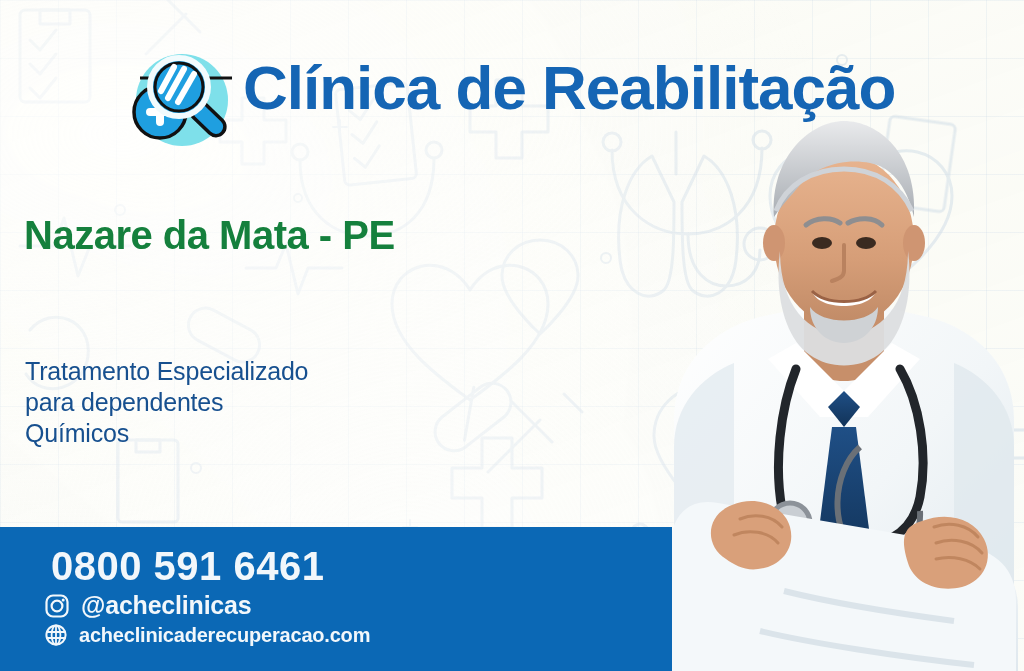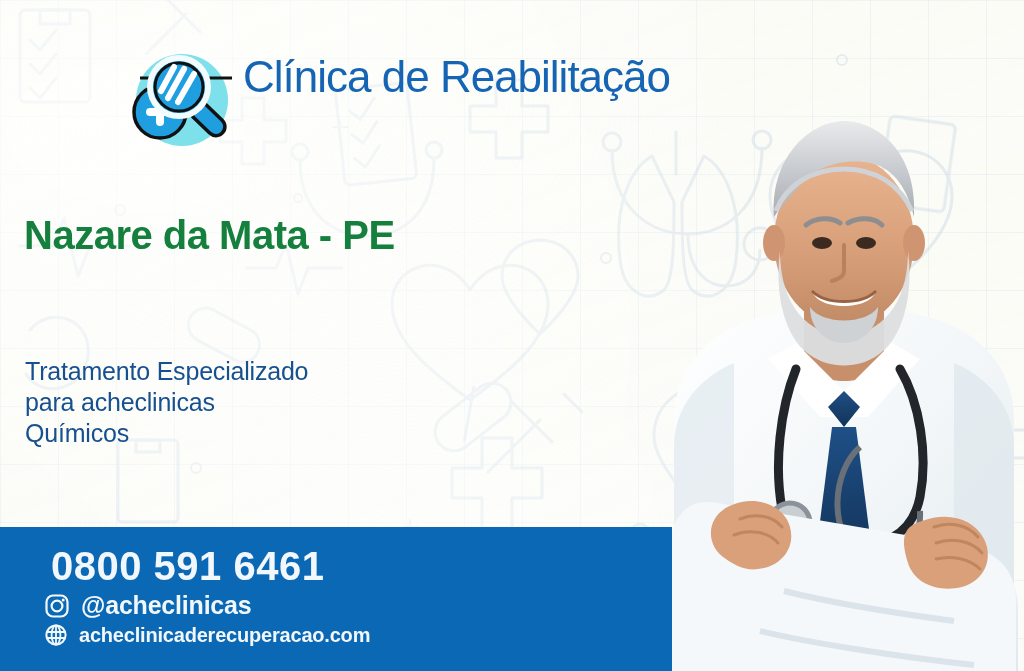--- a/index.html
+++ b/index.html
@@ -32,21 +32,21 @@
   }
 
   
   .logo{
     position:absolute;left:124px;top:50px;width:112px;height:104px;
   }
 
   
   .title{
     position:absolute;left:243px;top:52px;
-    font-size:44px;font-weight:normal;color:#1565b4;
+    font-size:62px;font-weight:bold;color:#1565b4;
     letter-spacing:-1px;white-space:nowrap;
     font-family:"Liberation Sans",sans-serif;
   }
   .location{
     position:absolute;left:24px;top:213px;
     font-size:40px;font-weight:bold;color:#15803d;
     letter-spacing:-.5px;white-space:nowrap;
   }
   .tagline{
     position:absolute;left:25px;top:356px;
@@ -187,21 +187,21 @@
       <path d="M54 52 L70 24"></path>
       <path d="M37 41 L50 17"></path>
     </g>
   </svg>
 
   <div class="title">Clínica de Reabilitação</div>
   <div class="location">Nazare da Mata - PE</div>
 
   <div class="tagline">
     <div>Tratamento Especializado</div>
-    <div>para acheclinicas</div>
+    <div>para dependentes</div>
     <div>Químicos</div>
   </div>
 
   <svg class="doctor" viewBox="0 0 360 580">
     <defs>
       <linearGradient id="coat" x1="0" y1="0" x2="1" y2="1">
         <stop offset="0%" stop-color="#ffffff"></stop>
         <stop offset="55%" stop-color="#f2f6f8"></stop>
         <stop offset="100%" stop-color="#dfe8ee"></stop>
       </linearGradient>

